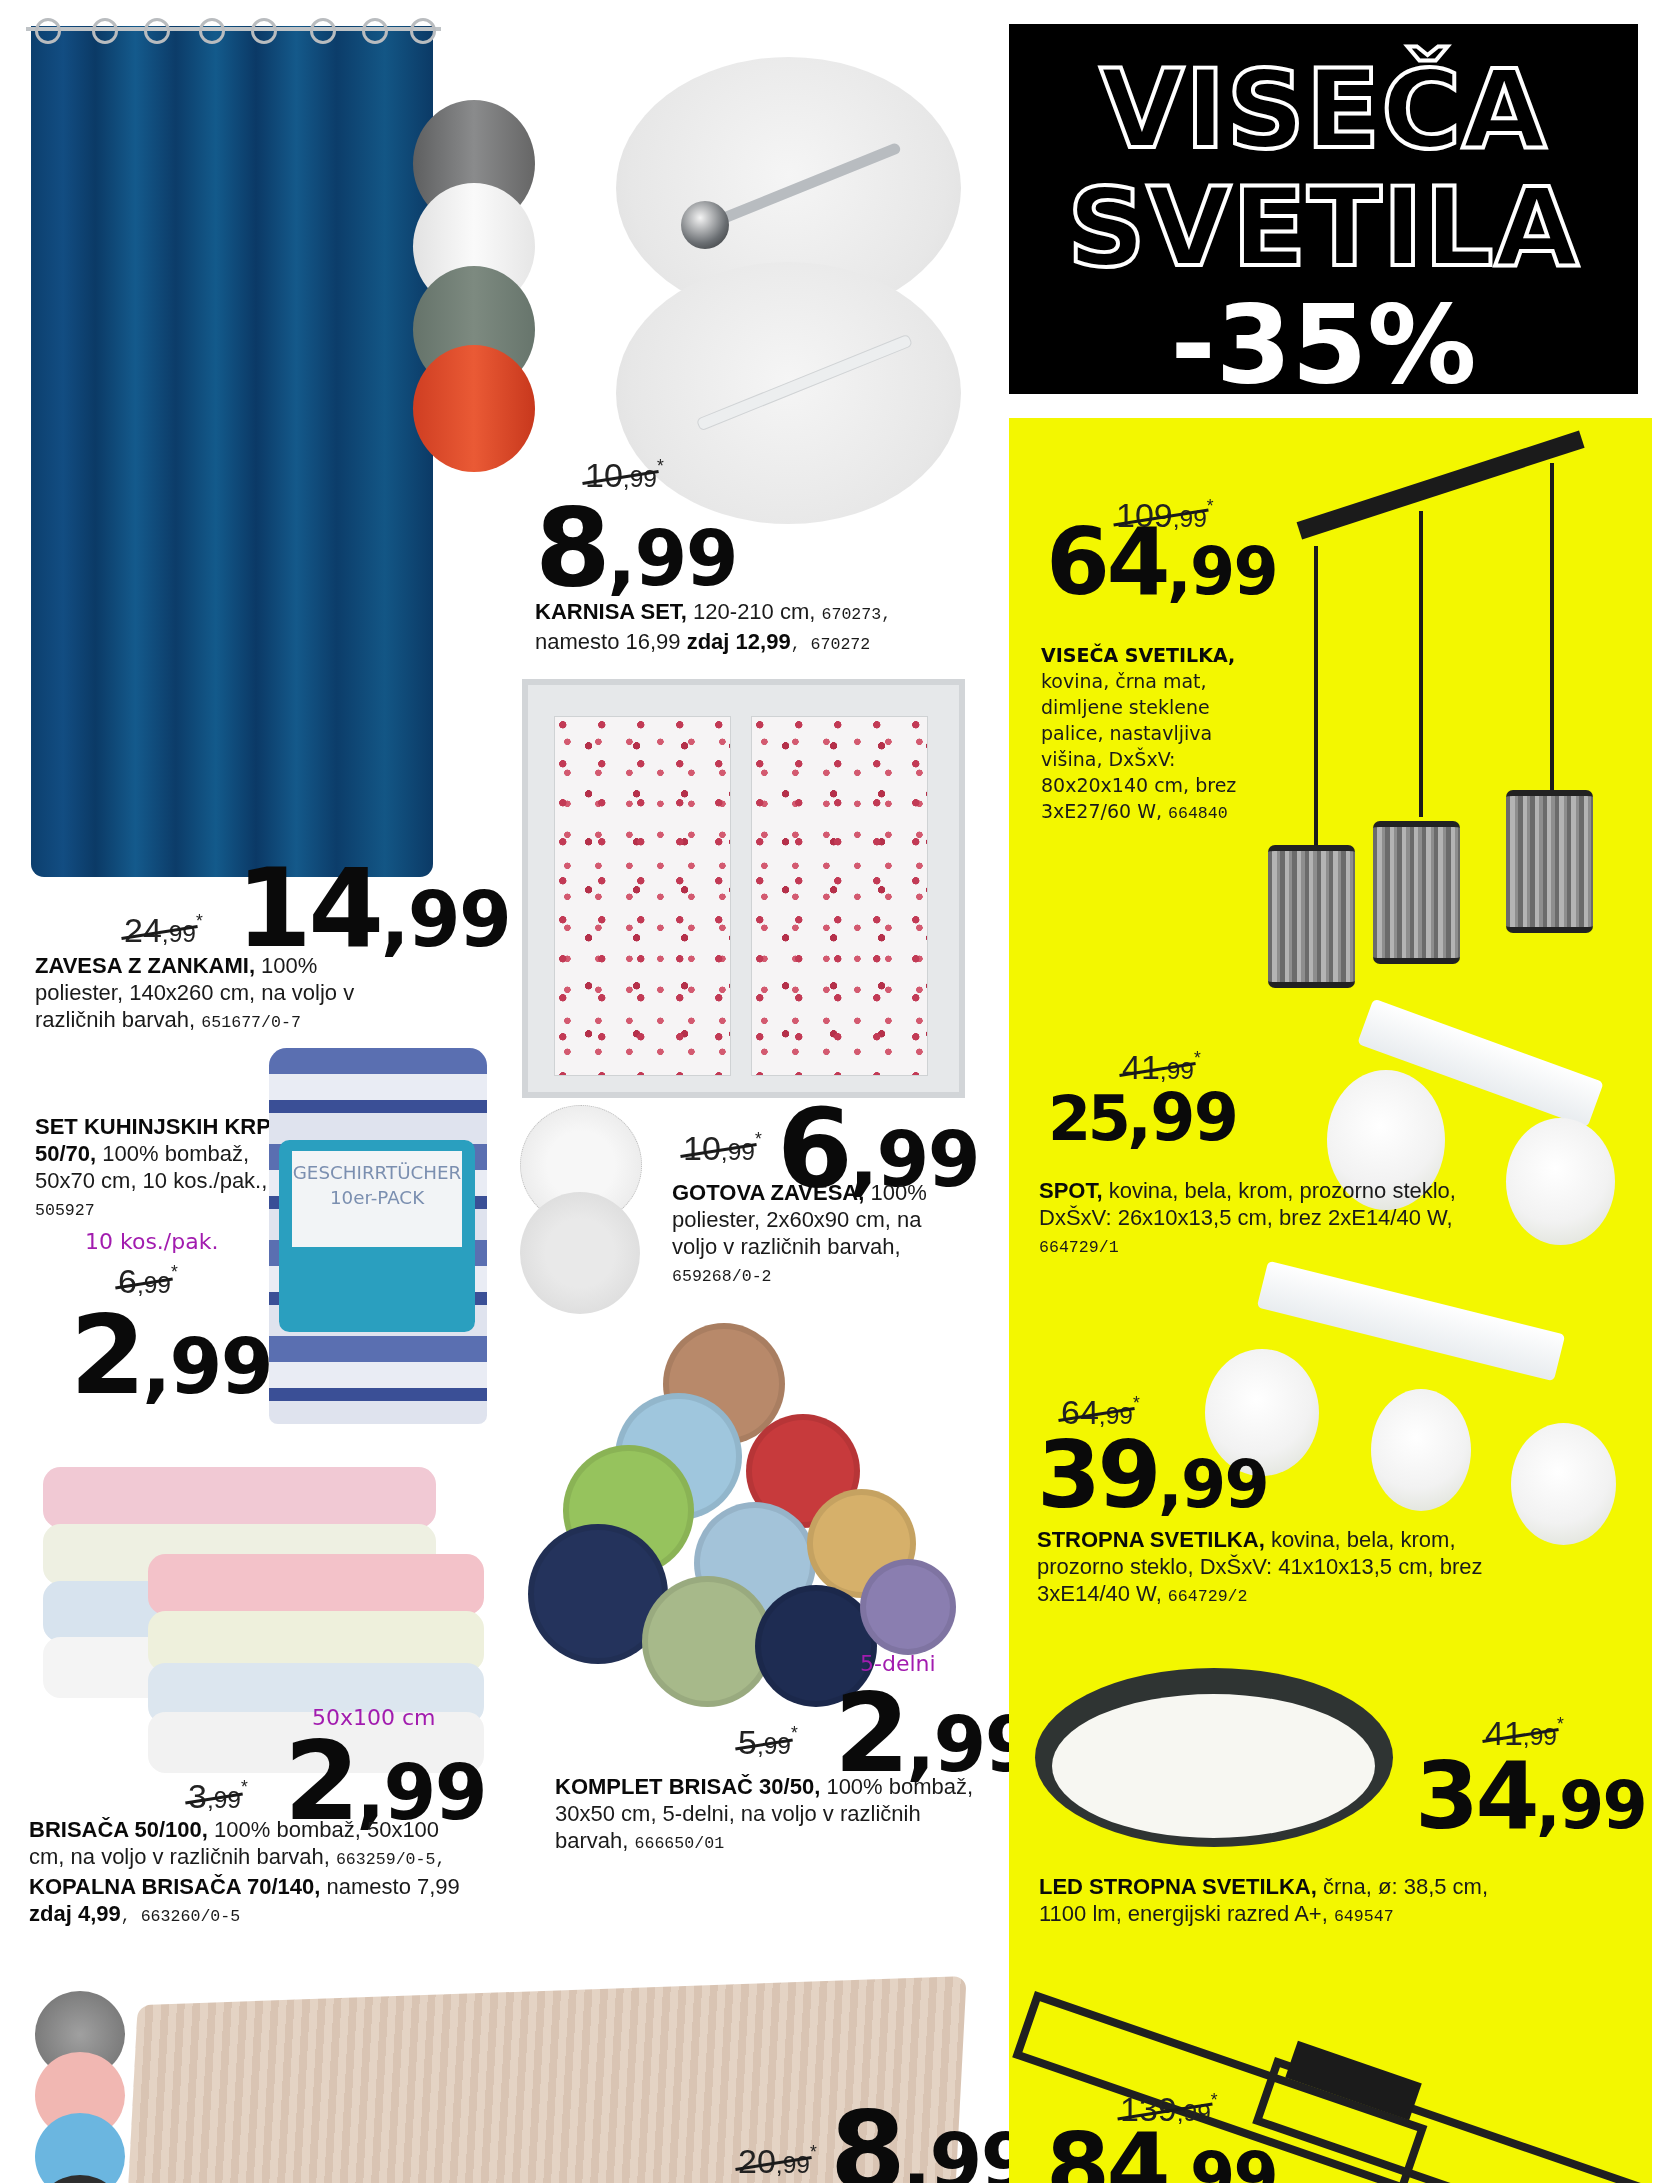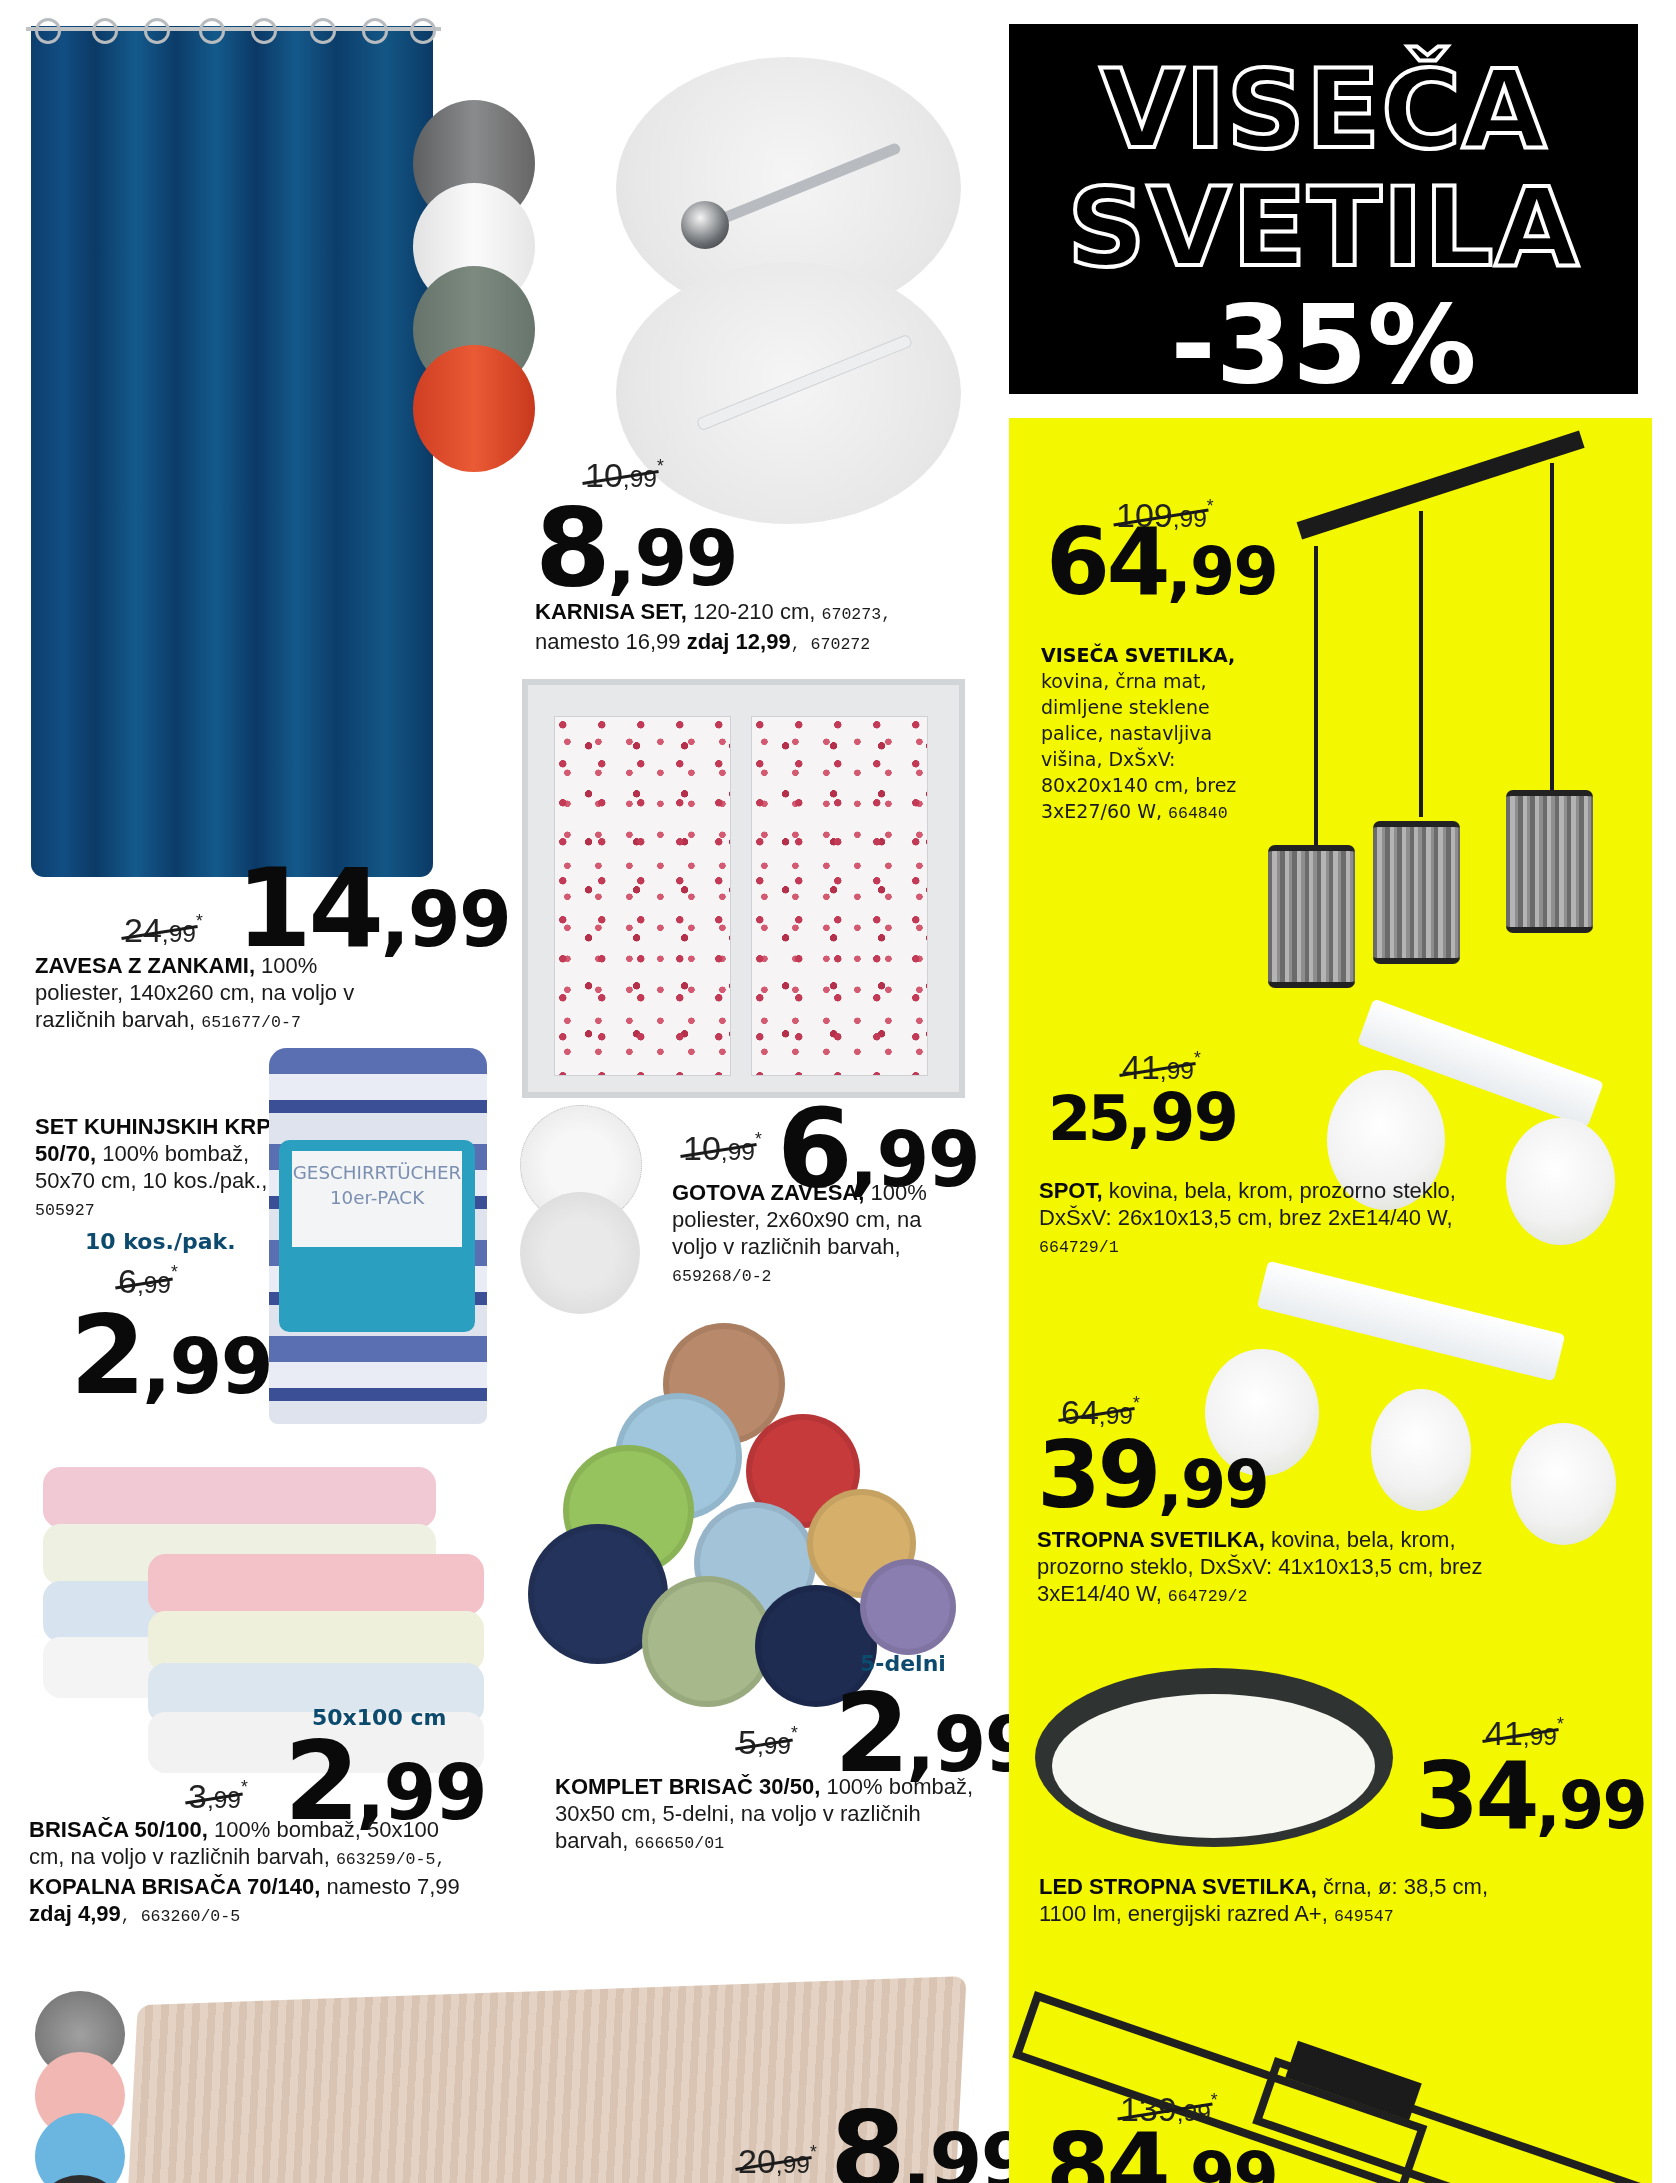--- a/index.html
+++ b/index.html
@@ -12,21 +12,21 @@
   .price-big .int { font-size:109px; }
   .price-big .dec { font-size:76px; letter-spacing:-1.7px; }
   .price-old { position:absolute; font-family:"Liberation Sans", sans-serif; color:#222; line-height:1; white-space:nowrap; }
   .price-old .int { font-size:34px; }
   .price-old .dec { font-size:24.5px; }
   .price-old .ast { font-size:17.5px; vertical-align:top; }
   .price-old::after { content:""; position:absolute; left:-3.5px; right:5.2px; top:52%; height:2.6px; background:#1a1a1a; transform:rotate(-9deg); }
   .desc { position:absolute; font-family:"Liberation Sans", sans-serif; font-size:22px; line-height:27px; color:#1a1a1a; }
   .desc b { font-weight:bold; color:#0a0a0a; }
   .desc .code { font-size:16.6px;font-family:Liberation Mono, monospace; }
-  .tag { position:absolute; font-family:"DejaVu Sans", sans-serif; font-weight:bold; font-size:22px; color:#0c4a6e; white-space:nowrap; }
+  .tag { position:absolute; font-family:"DejaVu Sans", sans-serif; font-weight:normal; font-size:22px; color:#a21caf; white-space:nowrap; }
   
   #yellow { position:absolute; left:1009px; top:418px; width:643px; height:1944px; background:#f3f700; }
   #banner { position:absolute; left:1009px; top:24px; width:629px; height:370px; background:#000; color:#fff; text-align:center; }
   .outline-text { font-family:"DejaVu Sans", sans-serif; font-weight:bold; font-size:109px; line-height:109px;
                   color:#000; -webkit-text-stroke:3.9px #fff; letter-spacing:0.9px; }
   .solid-text { font-family:"DejaVu Sans", sans-serif; font-weight:bold; font-size:109px; line-height:109px; color:#fff; }
   
   .curtain { position:absolute; left:31px; top:26px; width:402px; height:851px;
              background:linear-gradient(90deg,#0c3f6e 0%,#124d82 8%,#0b3a66 16%,#145a8c 26%,#0c3c69 36%,#135a8b 46%,#0b3966 56%,#14598a 66%,#0c3d6a 76%,#135685 88%,#0b3a66 100%);
              border-radius:0 0 13px 13px; }

